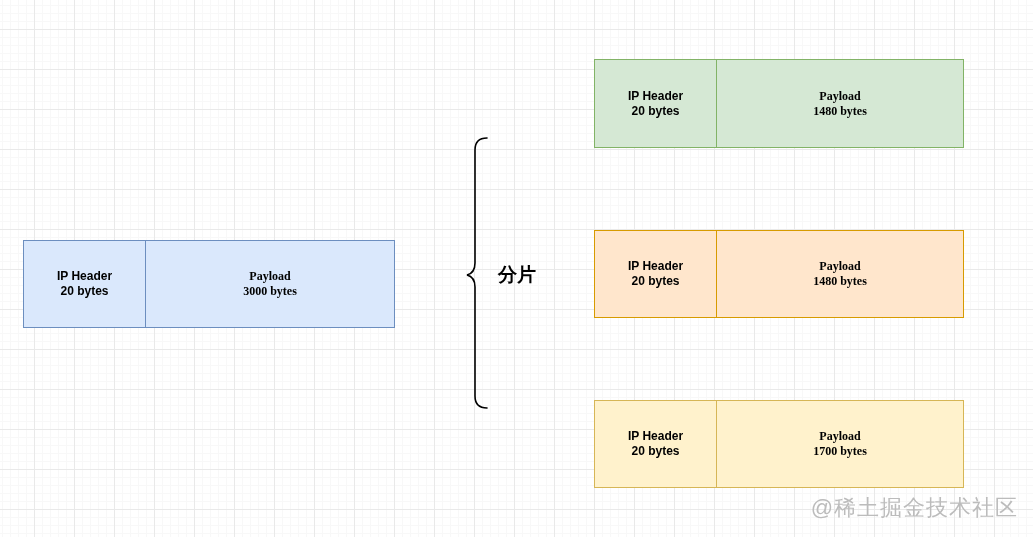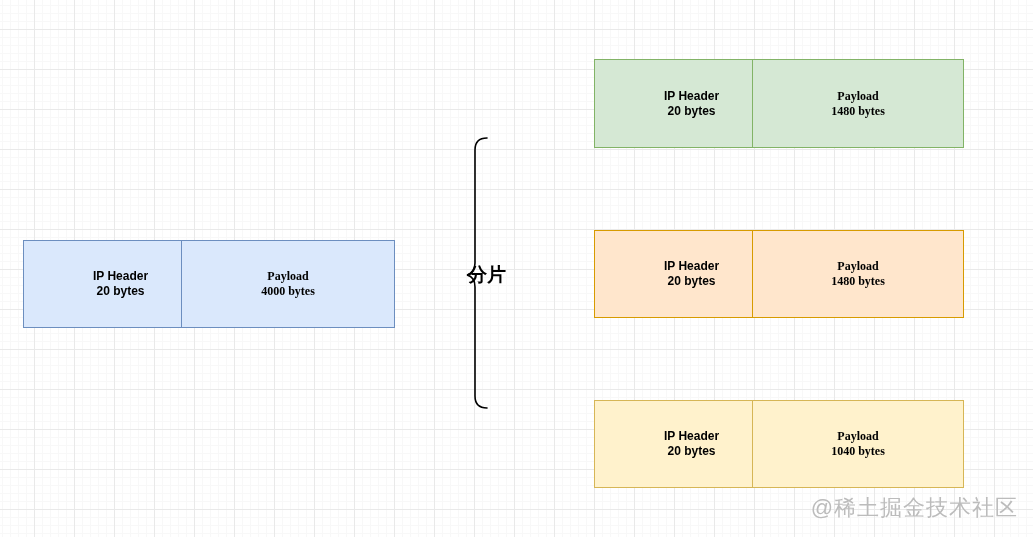--- a/index.html
+++ b/index.html
@@ -18,21 +18,20 @@
       linear-gradient(to right, #f8f8f8 1px, transparent 1px),
       linear-gradient(to bottom, #f8f8f8 1px, transparent 1px);
     background-size: 40px 40px, 40px 40px, 8px 8px, 8px 8px;
     background-position: 34px 29px, 34px 29px, 2px 5px, 2px 5px;
   }
 
   .packet {
     position: absolute;
     display: flex;
     flex-direction: row;
-    padding-left: 36px;
   }
   .theme-blue   { background: #dae8fc; border: 1px solid #6c8ebf; }
   .theme-green  { background: #d5e8d4; border: 1px solid #82b366; }
   .theme-orange { background: #ffe6cc; border: 1px solid #d79b00; }
   .theme-yellow { background: #fff2cc; border: 1px solid #d6b656; }
   .theme-blue   > .cell + .cell { border-left: 1px solid #6c8ebf; }
   .theme-green  > .cell + .cell { border-left: 1px solid #82b366; }
   .theme-orange > .cell + .cell { border-left: 1px solid #d79b00; }
   .theme-yellow > .cell + .cell { border-left: 1px solid #d6b656; }
 
@@ -53,24 +52,24 @@
   .brace-svg {
     position: absolute;
     left: 460px;
     top: 130px;
     width: 40px;
     height: 290px;
   }
 
   .frag-label {
     position: absolute;
-    left: 468px;
+    left: 488px;
     top: 262px;
     width: 48px;
-    text-align: left;
+    text-align: right;
     font-weight: bold;
     font-size: 19px;
     line-height: 26px;
     color: #000000;
   }
 
   .watermark {
     position: absolute;
     right: 15px;
     top: 497px;
@@ -85,21 +84,21 @@
 
 <div class="canvas">
 
   <div class="packet theme-blue" style="left:23px; top:240px; width:372px; height:88px;">
     <div class="cell cell-head">
       <div>IP Header</div>
       <div>20 bytes</div>
     </div>
     <div class="cell cell-body">
       <div>Payload</div>
-      <div>4000 bytes</div>
+      <div>3000 bytes</div>
     </div>
   </div>
 
   <svg class="brace-svg" viewBox="0 0 40 290">
     <path d="M 27 8 Q 15 8 15 20 L 15 133 Q 15 143 7 145 Q 15 147 15 157 L 15 266 Q 15 278 27 278" fill="none" stroke="#000000" stroke-width="1.6" stroke-linecap="round"></path>
   </svg>
 
   <div class="frag-label">分片</div>
 
   <div class="packet theme-green" style="left:594px; top:59px; width:370px; height:89px;">
@@ -124,19 +123,19 @@
     </div>
   </div>
 
   <div class="packet theme-yellow" style="left:594px; top:400px; width:370px; height:88px;">
     <div class="cell cell-head">
       <div>IP Header</div>
       <div>20 bytes</div>
     </div>
     <div class="cell cell-body">
       <div>Payload</div>
-      <div>1040 bytes</div>
+      <div>1700 bytes</div>
     </div>
   </div>
 
   <div class="watermark">@稀土掘金技术社区</div>
 
 </div>
 
 </body></html>

